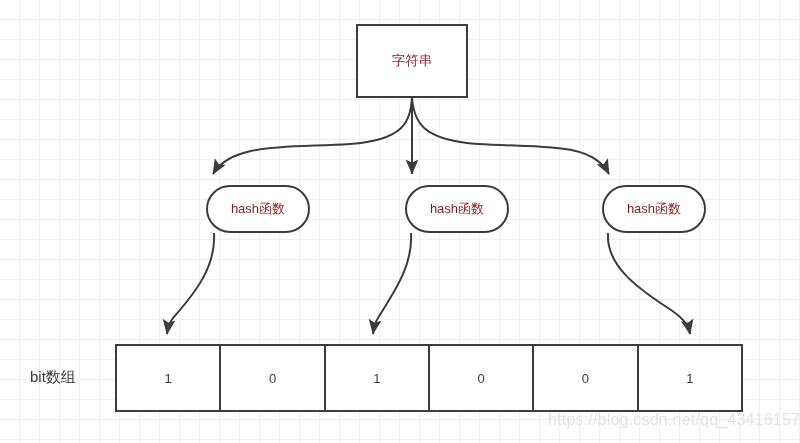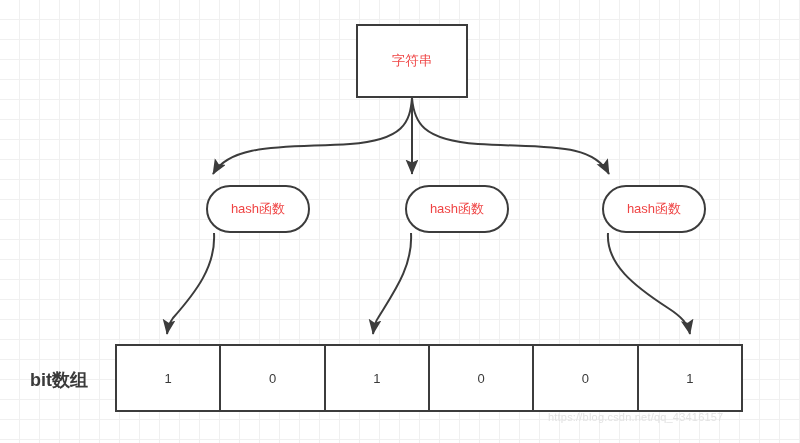--- a/index.html
+++ b/index.html
@@ -39,21 +39,21 @@
     pointer-events: none;
   }
   .node {
     position: absolute;
     box-sizing: border-box;
     display: flex;
     align-items: center;
     justify-content: center;
     background: #ffffff;
     border: 2px solid #3c3c3c;
-    color: #ef4444;
+    color: #7f1d1d;
     font-size: 13px;
     line-height: 1.2;
     white-space: nowrap;
   }
   .node-rect {
     border-radius: 0;
   }
   .node-round {
     border-radius: 24px;
     margin-left: 45px;
@@ -92,30 +92,29 @@
     background: #ffffff;
   }
   .bit-cell:last-child {
     border-right: none;
   }
   #bit-array-label {
     position: absolute;
     left: 30px;
     top: 368px;
     width: 80px;
-    font-size: 18px;
+    font-size: 15px;
     color: #3a3a3a;
     white-space: nowrap;
-    font-weight: bold;
   }
   #watermark {
     position: absolute;
     left: 548px;
     top: 411px;
-    font-size: 11px;
+    font-size: 16px;
     color: #e2e2e2;
     letter-spacing: 0.2px;
     white-space: nowrap;
     font-family: "Liberation Sans", "DejaVu Sans", sans-serif;
   }
 </style>
 </head>
 <body>
 
 <div id="canvas">

